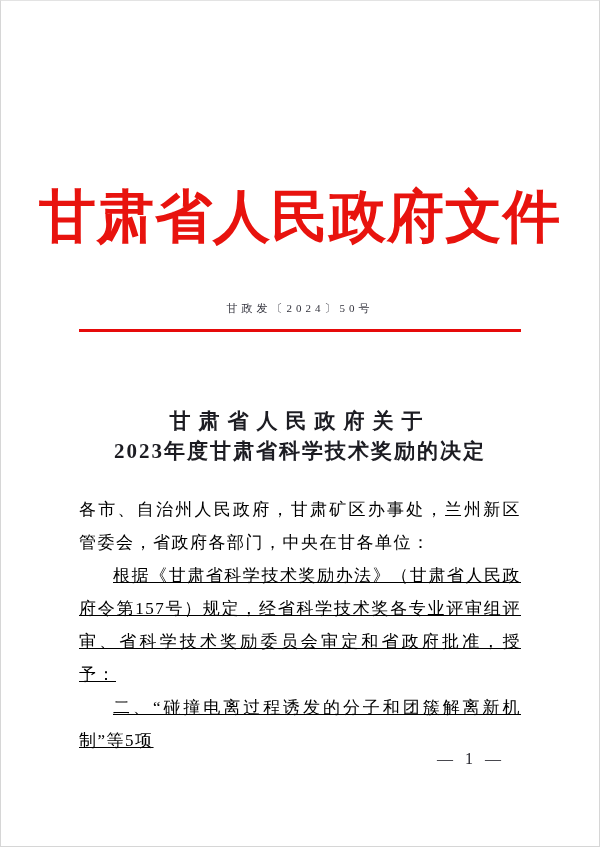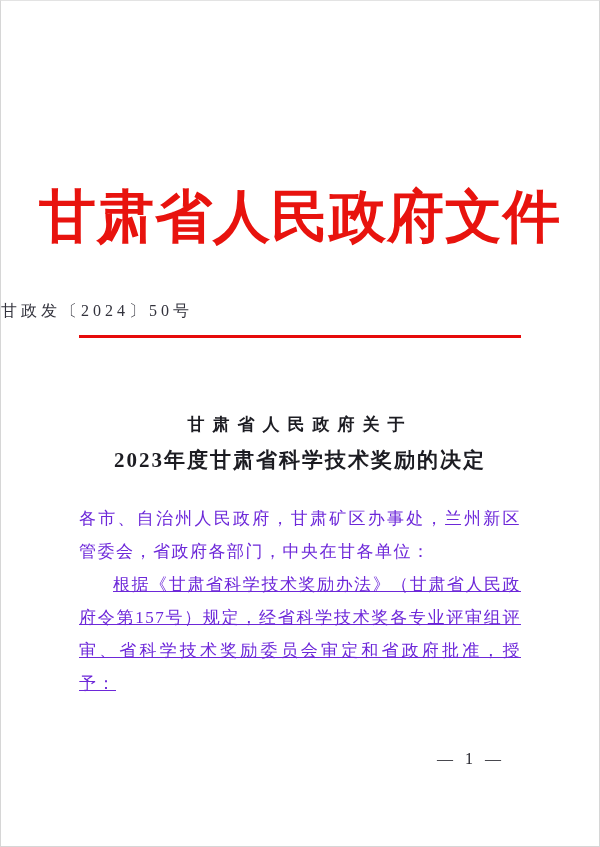--- a/index.html
+++ b/index.html
@@ -21,49 +21,50 @@
     text-align: center;
     color: #e8130e;
     font-size: 57px;
     font-weight: bold;
     letter-spacing: 1px;
     line-height: 1.2;
     white-space: nowrap;
   }
   .doc-number {
     margin-top: 50px;
+    text-align: center;
     color: #33333d;
-    font-size: 16px;
+    font-size: 11px;
     letter-spacing: 4px;
     font-weight: normal;
   }
   .red-rule {
     height: 3px;
     background: #e60a0a;
     margin: 13px 78px 0 78px;
   }
   .main-title {
     margin-top: 75px;
     text-align: center;
     color: #1c1c22;
     font-weight: bold;
   }
   .main-title .line1 {
-    font-size: 17px;
+    font-size: 21px;
     letter-spacing: 8px;
   }
   .main-title .line2 {
     font-size: 21px;
     letter-spacing: 2px;
-    margin-top: 10px;
+    margin-top: 2px;
   }
   .body-text {
     margin-top: 28px;
     padding: 0 78px;
-    color: #6d28d9;
+    color: #000000;
     font-size: 17px;
     line-height: 33px;
     letter-spacing: 1.5px;
     text-align: justify;
   }
   .body-text p.indent { text-indent: 2em; text-decoration: underline; }
   .page-number {
     position: absolute;
     right: 94px;
     bottom: 78px;
@@ -84,17 +85,18 @@
   <div class="red-rule"></div>
 
   <div class="main-title">
     <div class="line1">甘肃省人民政府关于</div>
     <div class="line2">2023年度甘肃省科学技术奖励的决定</div>
   </div>
 
   <div class="body-text">
     <p>各市、自治州人民政府，甘肃矿区办事处，兰州新区管委会，省政府各部门，中央在甘各单位：</p>
     <p class="indent">根据《甘肃省科学技术奖励办法》（甘肃省人民政府令第157号）规定，经省科学技术奖各专业评审组评审、省科学技术奖励委员会审定和省政府批准，授予：</p>
+    <p class="indent">二、“碰撞电离过程诱发的分子和团簇解离新机制”等5项</p>
   </div>
 
   <div class="page-number">— 1 —</div>
 
 </div>
 
 </body></html>

